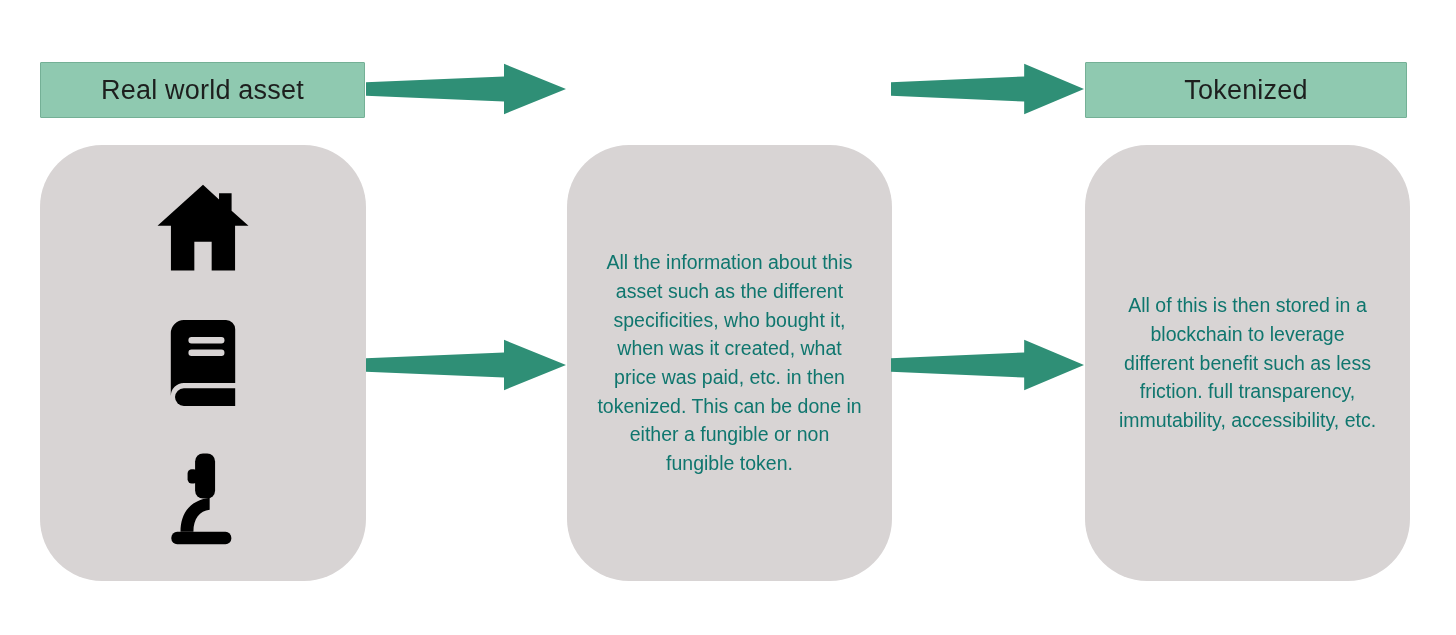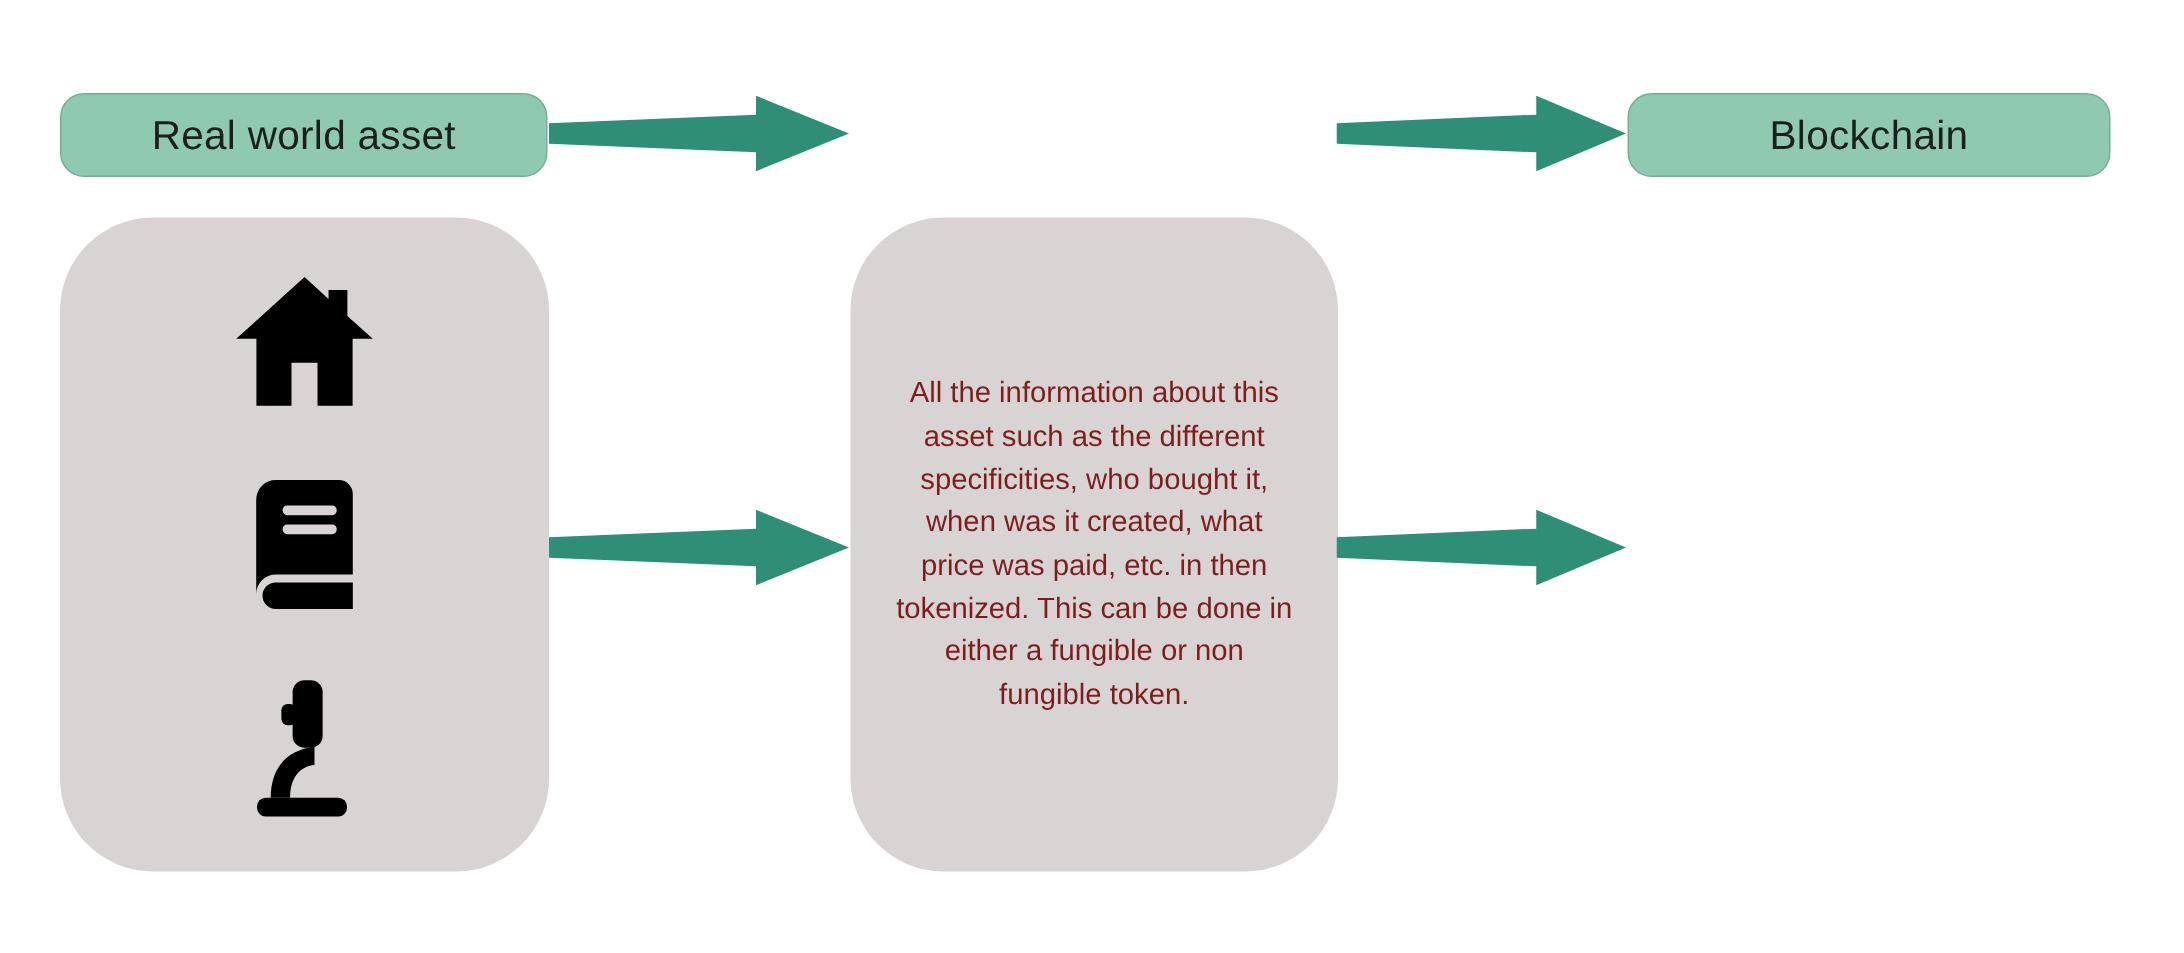--- a/index.html
+++ b/index.html
@@ -11,21 +11,21 @@
     font-family: "Liberation Sans", sans-serif;
     overflow: hidden;
   }
 
   
   .pill {
     position: absolute;
     top: 62px;
     height: 56px;
     box-sizing: border-box;
-    border-radius: 16px;
+    border-radius: 1px;
     background: var(--header-bg, #8fc9b0);
     border: 1px solid var(--header-border, #74b096);
     display: flex;
     align-items: center;
     justify-content: center;
     font-size: 27px;
     color: #1d1f1e;
     letter-spacing: 0.2px;
   }
   .pill-1 { left: 40px;  width: 325px; }
@@ -65,21 +65,21 @@
   .icon .white { fill: #d8d4d4; }
 
   .card-text {
     display: flex;
     align-items: center;
     justify-content: center;
     text-align: center;
     padding: 0 30px;
     font-size: 19.5px;
     line-height: 1.47;
-    color: #7f1d1d;
+    color: #0f766e;
   }
   .card-text p { margin: 0; }
 </style>
 </head>
 <body>
 
 <div class="canvas">
 
   <div class="pill pill-1">
     <span>Real world asset</span>
@@ -88,21 +88,21 @@
   <svg class="arrow arrow-h1" viewBox="0 0 200 60" preserveAspectRatio="none" aria-hidden="true">
     <polygon points="0,23 138,17 138,4 200,30 138,56 138,43 0,37"></polygon>
   </svg>
 
 
   <svg class="arrow arrow-h2" viewBox="0 0 200 60" preserveAspectRatio="none" aria-hidden="true">
     <polygon points="0,23 138,17 138,4 200,30 138,56 138,43 0,37"></polygon>
   </svg>
 
   <div class="pill pill-3">
-    <span>Blockchain</span>
+    <span>Tokenized</span>
   </div>
 
   <div class="card card-1 card-icons">
 
     <svg class="icon" width="104" height="98" viewBox="0 0 24 22" aria-hidden="true">
       <path d="M12 1 L1.5 10.5 H4.6 V20.8 H10 V14.2 H14 V20.8 H19.4 V10.5 H22.5 L18.6 7 V3 H15.7 V4.4 Z"></path>
     </svg>
 
     <svg class="icon" width="92" height="100" viewBox="0 0 24 24" aria-hidden="true">
       <path d="M7 0.8 H18 a2.4 2.4 0 0 1 2.4 2.4 V17.2 H7 a3.4 3.4 0 0 0 -3.4 3.4 V4.2 A3.4 3.4 0 0 1 7 0.8 Z"></path>
@@ -125,14 +125,17 @@
   </svg>
 
   <div class="card card-2 card-text">
     <p>All the information about this asset such as the different specificities, who bought it, when was it created, what price was paid, etc. in then tokenized. This can be done in either a fungible or non fungible token.</p>
   </div>
 
   <svg class="arrow arrow-m2" viewBox="0 0 200 60" preserveAspectRatio="none" aria-hidden="true">
     <polygon points="0,23 138,17 138,4 200,30 138,56 138,43 0,37"></polygon>
   </svg>
 
+  <div class="card card-3 card-text">
+    <p>All of this is then stored in a blockchain to leverage different benefit such as less friction. full transparency, immutability, accessibility, etc.</p>
+  </div>
 
 </div>
 
 </body></html>

